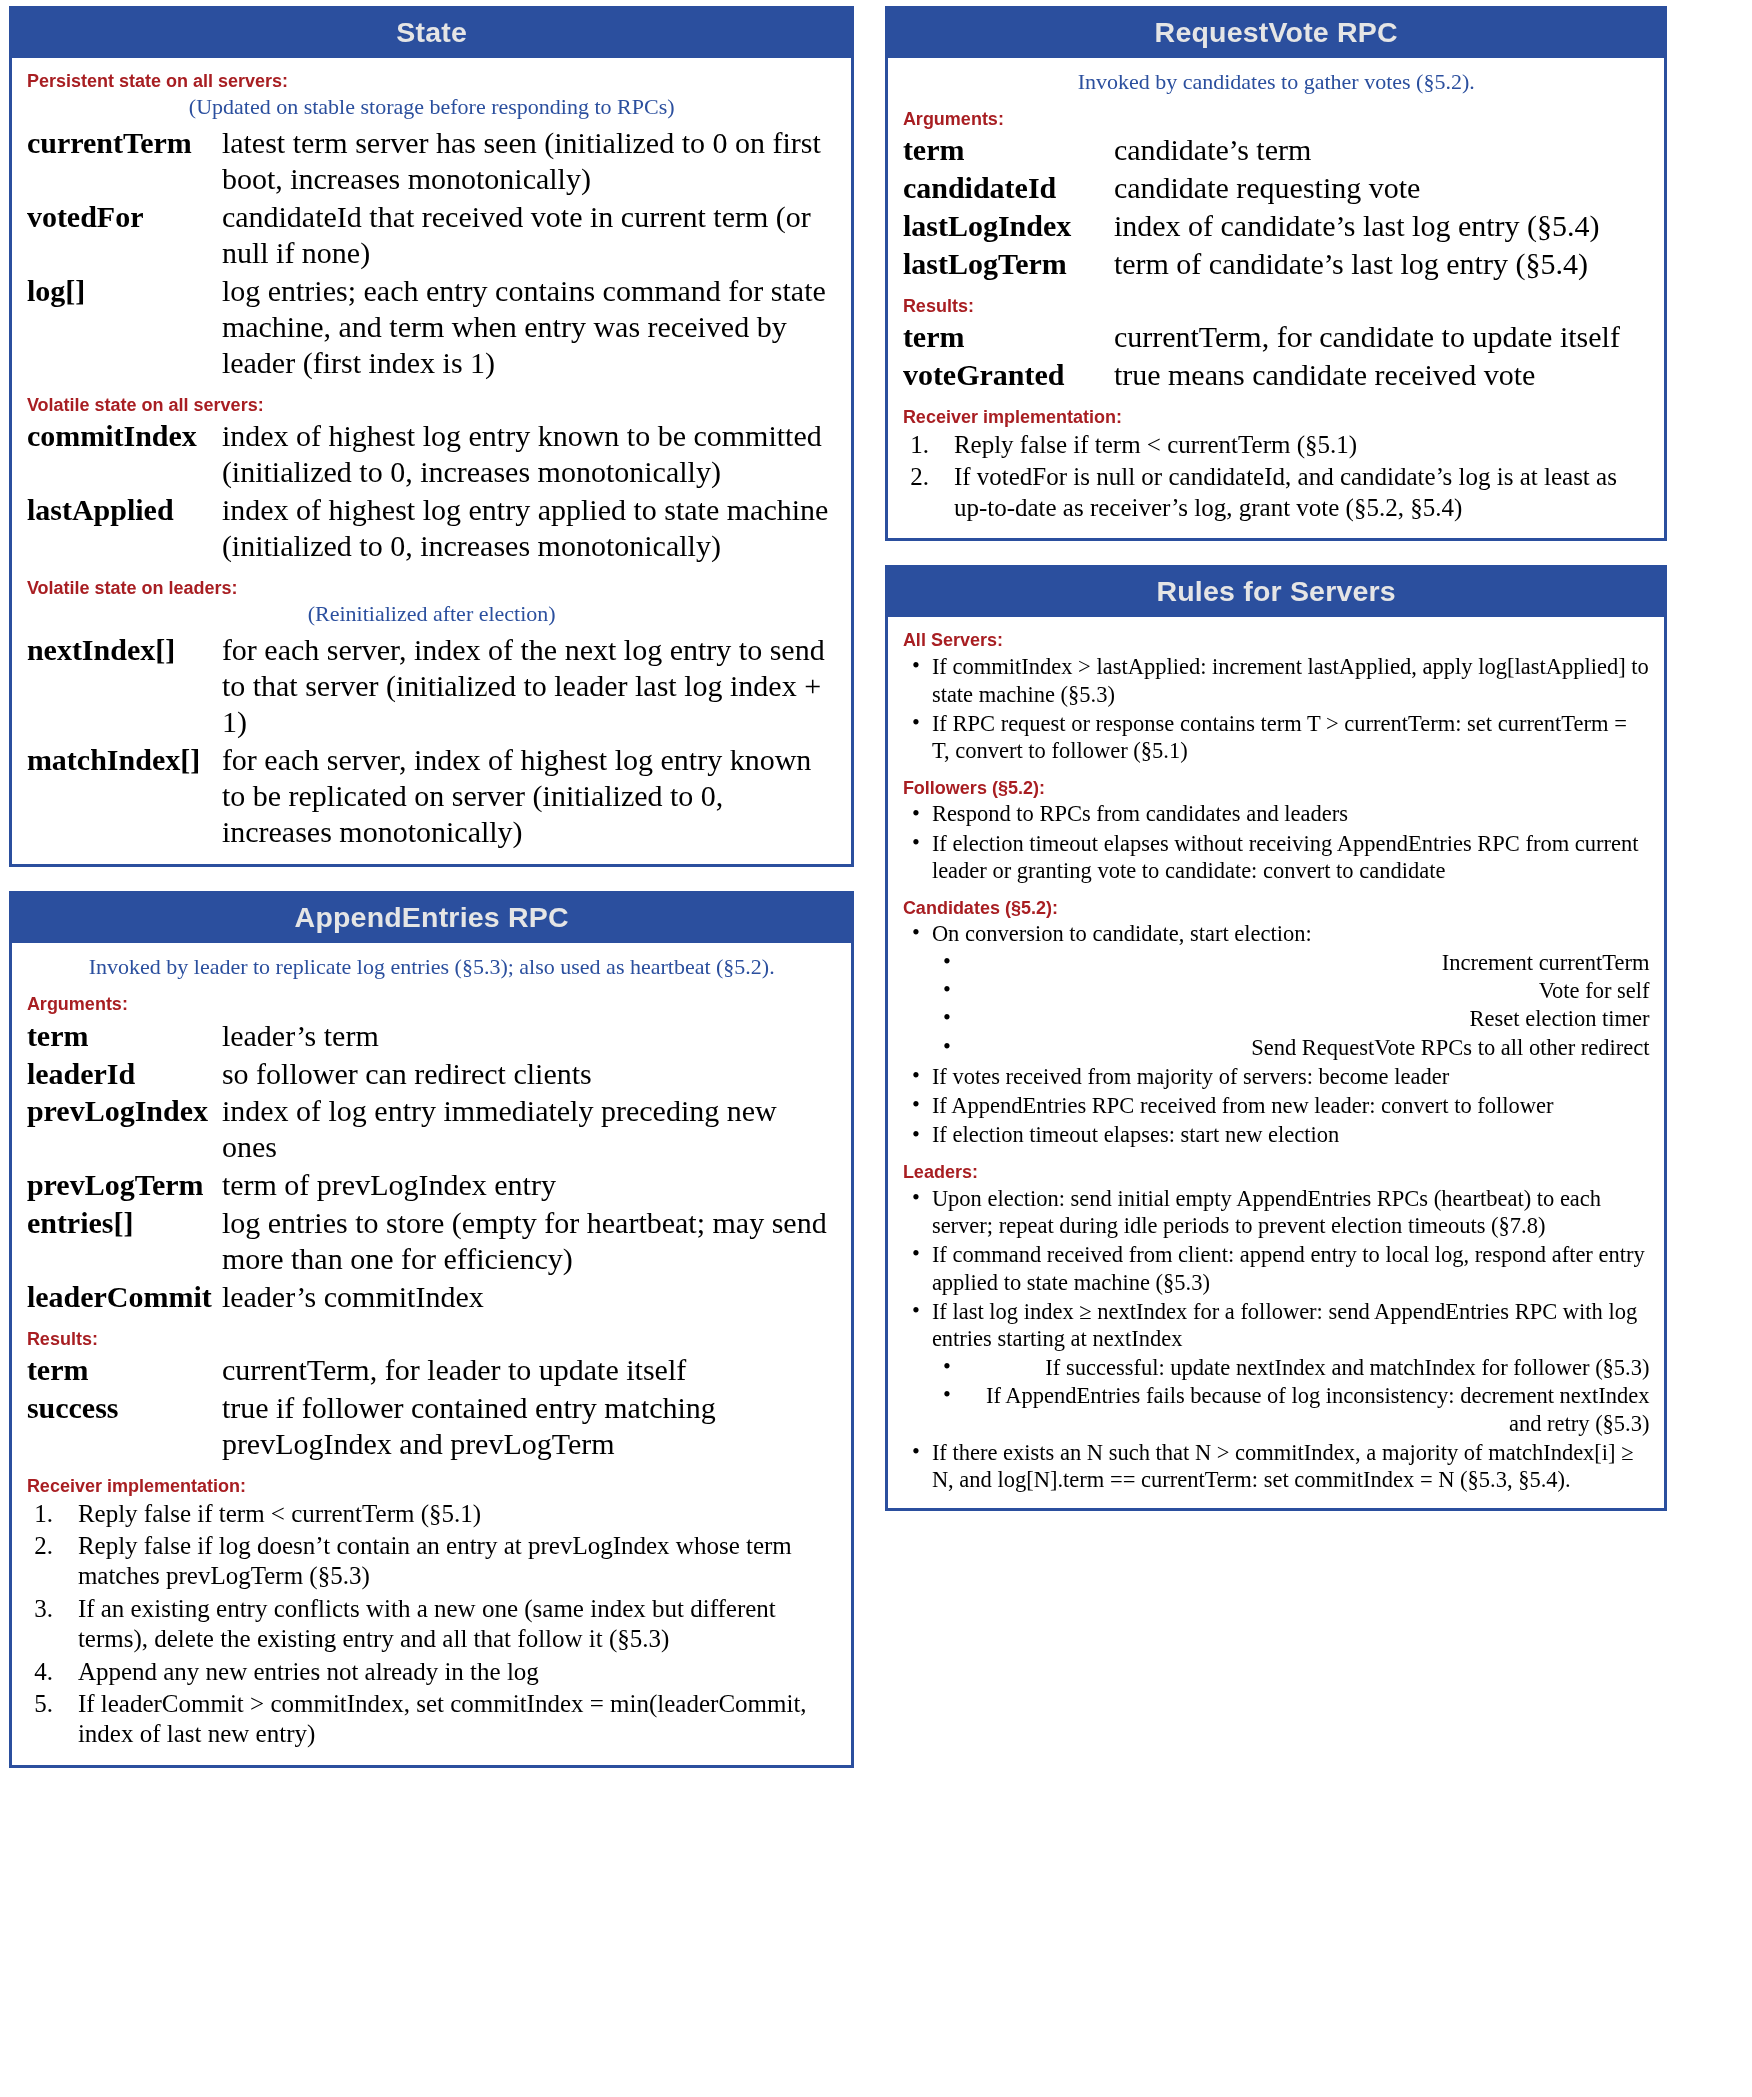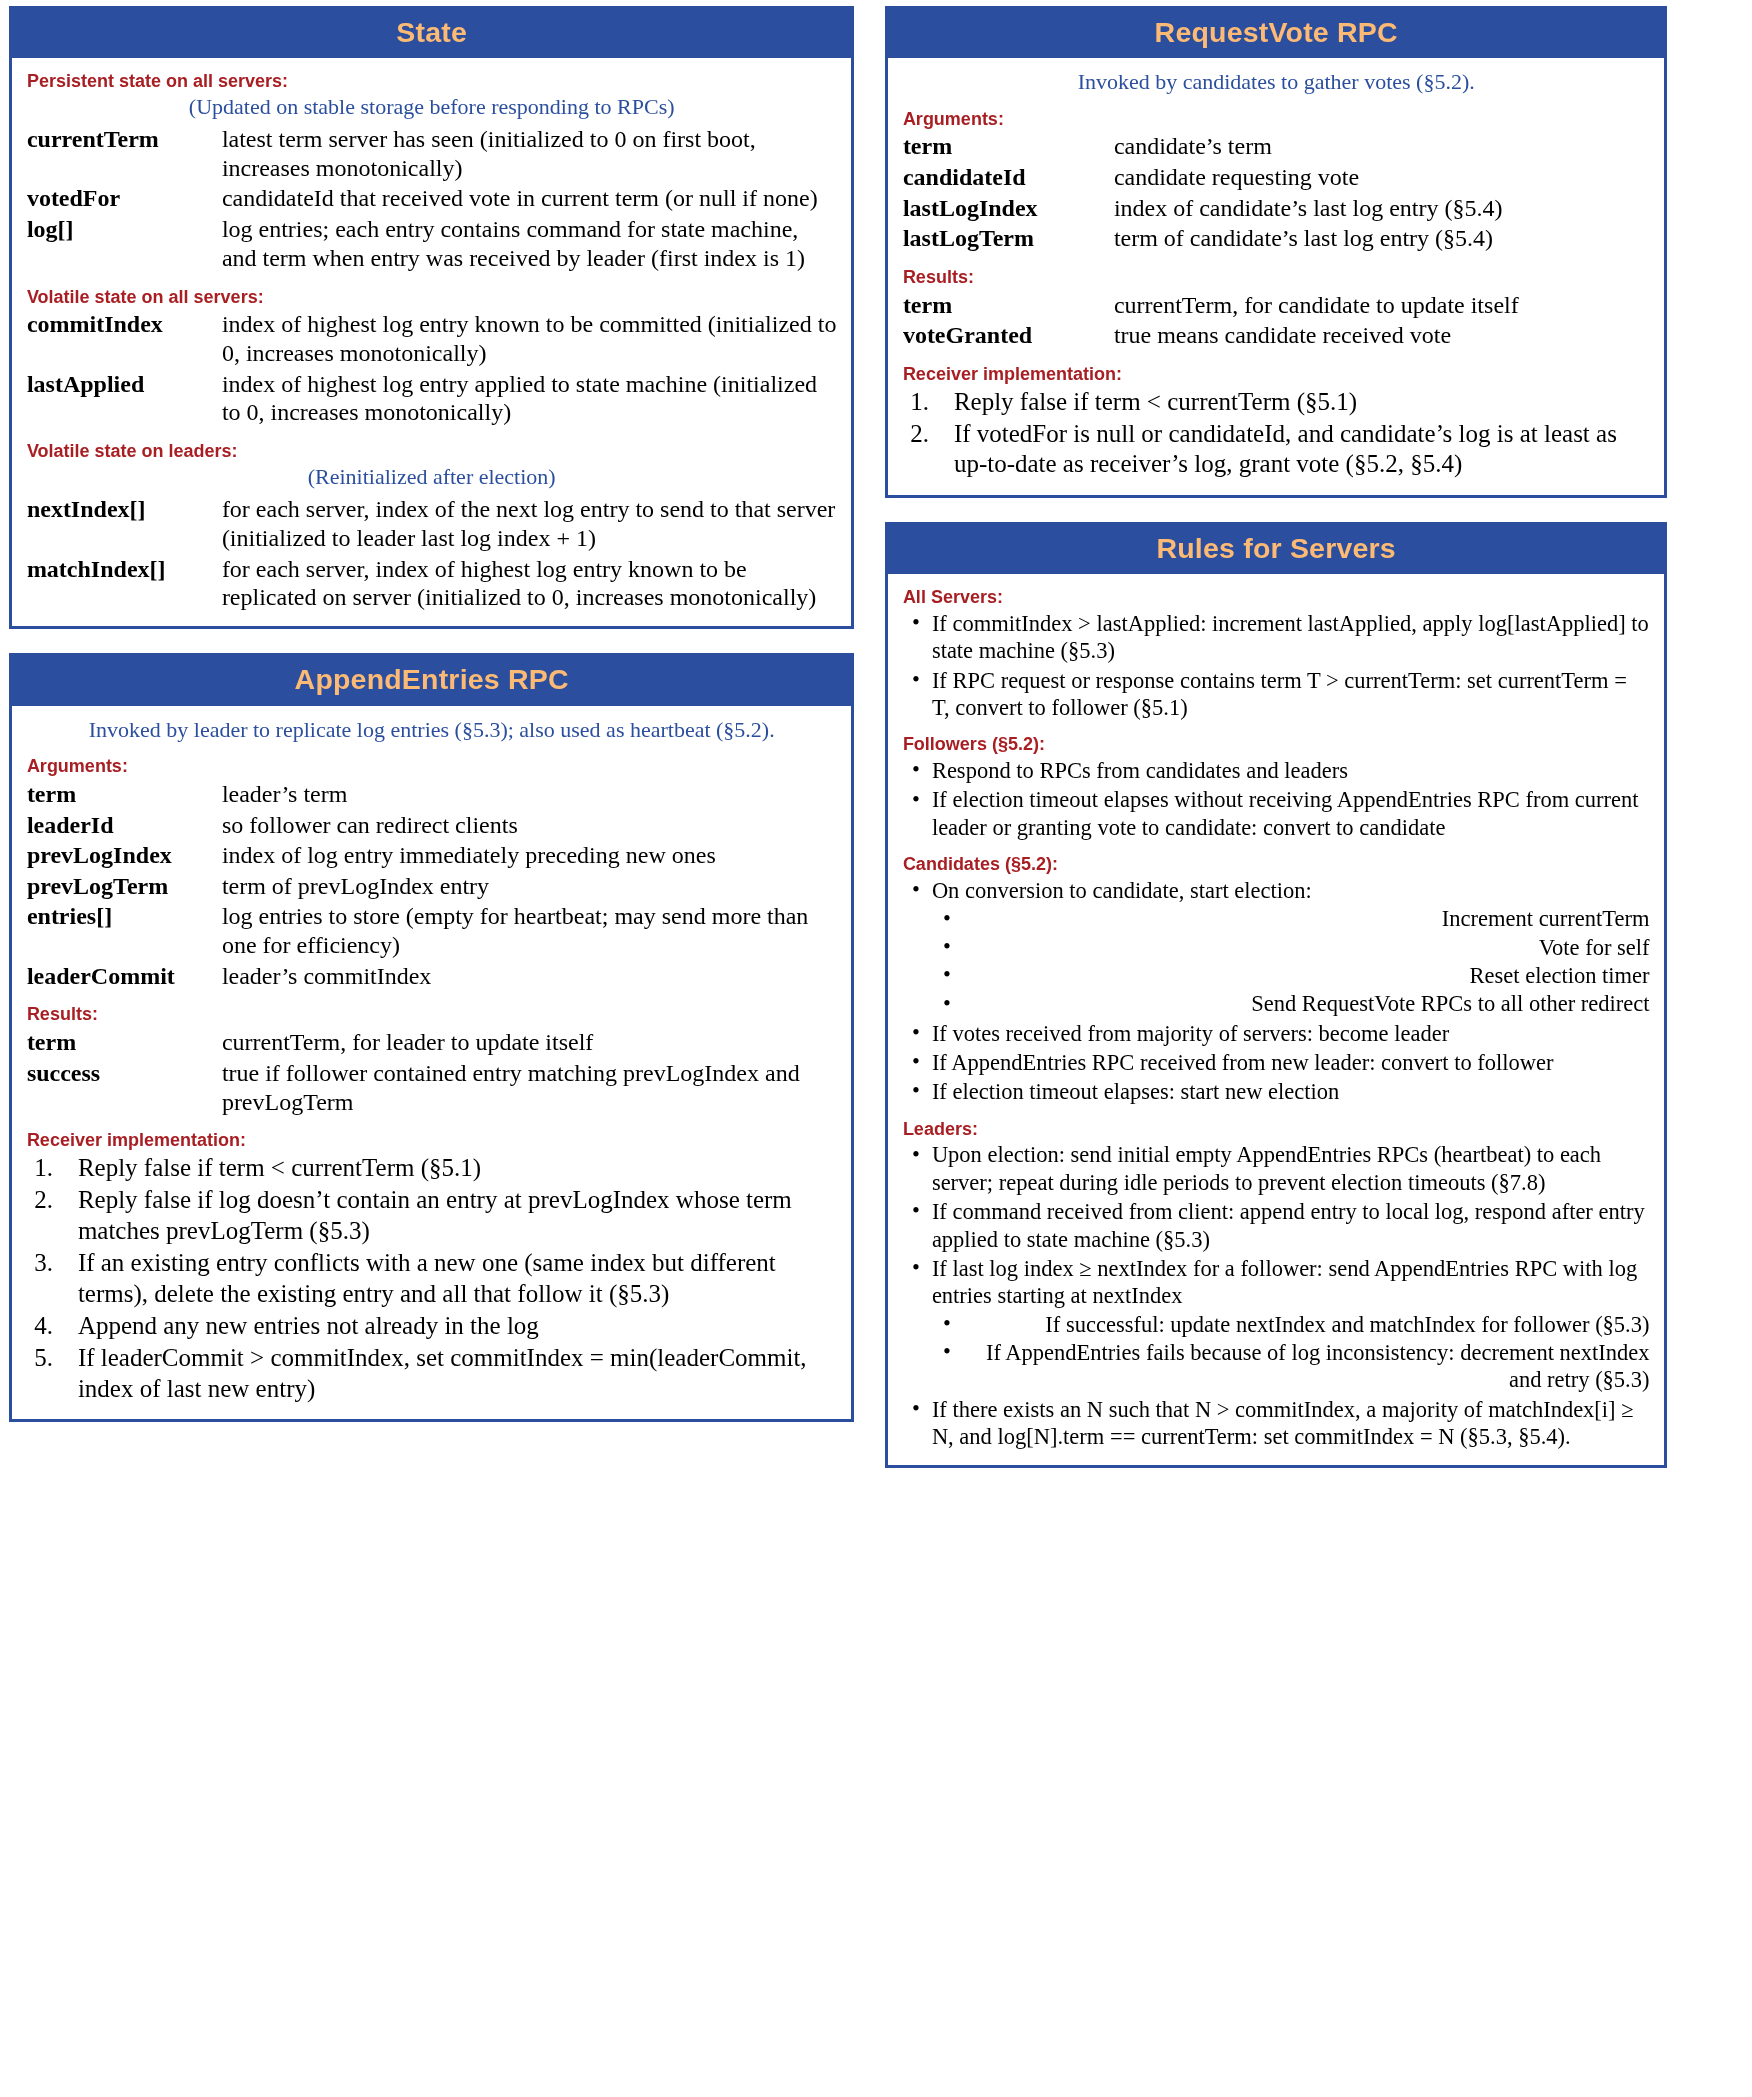--- a/index.html
+++ b/index.html
@@ -30,21 +30,21 @@
   .col-left { width: 845px; }
   .col-right { width: 782px; }
 
   .panel {
     border: 3.7px solid #2b4f9e;
     background: #ffffff;
     box-sizing: border-box;
   }
   .panel-title {
     background: #2b4f9e;
-    color: #fdba74;
+    color: #e5e5e5;
     font-family: "Liberation Sans", sans-serif;
     font-weight: bold;
     font-size: 28.5px;
     text-align: center;
     padding: 7.3px 0 9.2px 0;
     letter-spacing: 0.2px;
   }
   .panel-body {
     padding: 9.2px 14.7px 13px 14.7px;
   }
@@ -65,21 +65,21 @@
   }
   .note.serif { font-family: "Liberation Serif", serif; }
 
   table.defs {
     border-collapse: collapse;
     width: 100%;
     margin-top: 0.9px;
   }
   table.defs td {
     vertical-align: top;
-    font-size: 24px;
+    font-size: 30px;
     line-height: 1.2;
     padding: 0.9px 0;
   }
   td.term {
     font-weight: bold;
     white-space: nowrap;
     padding-right: 11px;
     width: 1%;
   }
   .w-state td.term { min-width: 195px; }

